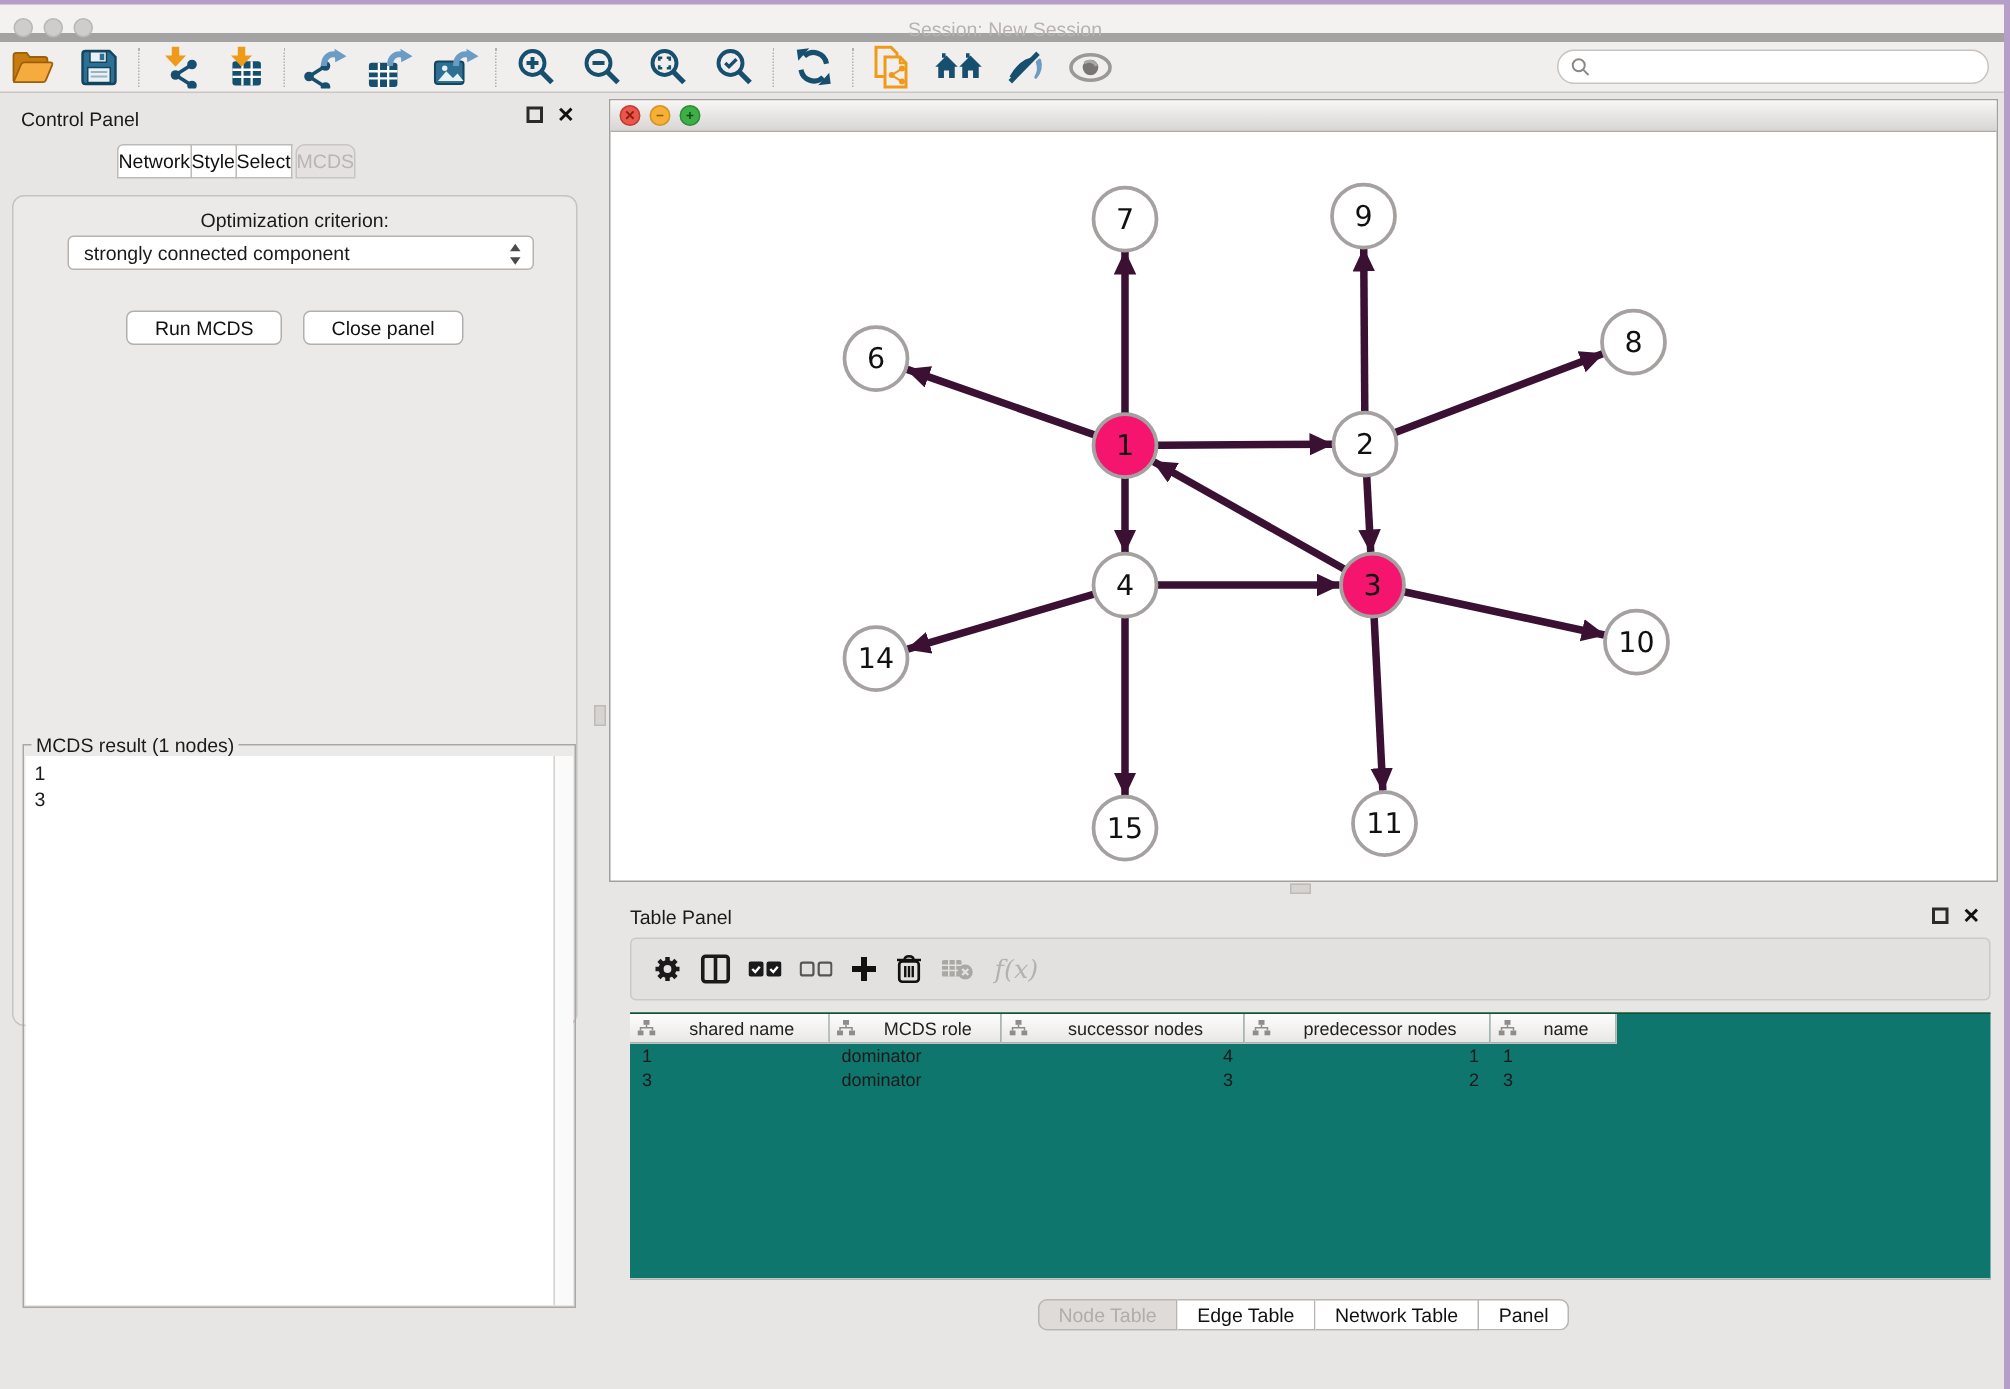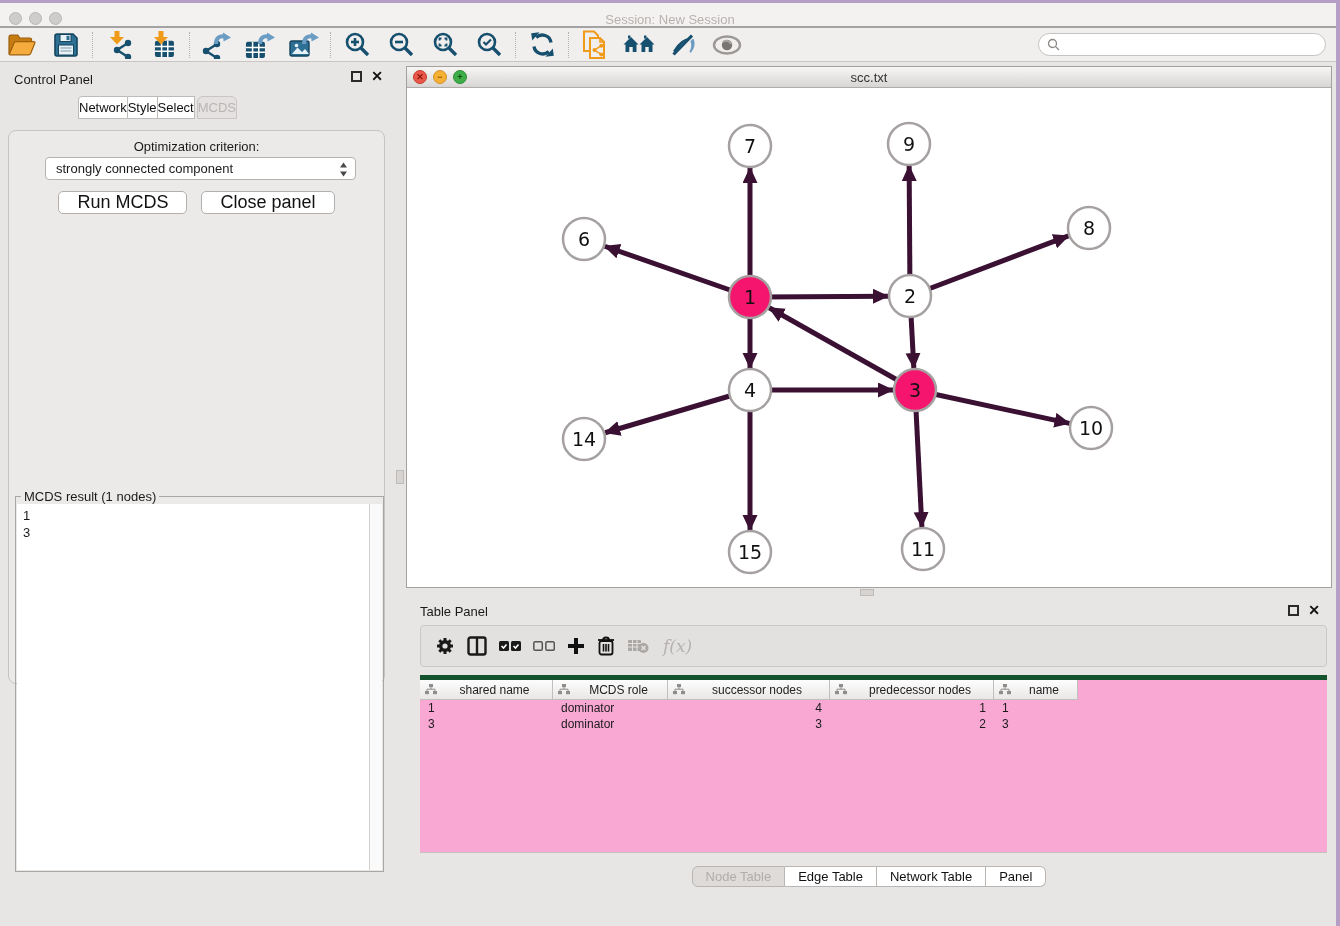--- a/index.html
+++ b/index.html
@@ -3,21 +3,21 @@
 <meta charset="utf-8">
 <style>
 * { box-sizing: border-box; margin:0; padding:0; }
 html,body { width:1340px; height:926px; overflow:hidden; }
 body { font-family:"Liberation Sans",sans-serif; background:#e8e6e5; position:relative; font-size:13px; color:#1a1a1a;}
 .abs { position:absolute; }
 
 
 #top-border { left:0; top:0; width:1340px; height:3px; background:#b69fc7; z-index:50;}
 #right-border { right:0; top:0; width:4px; height:926px; background:#b69fc7; z-index:50;}
-#titlebar { left:0; top:3px; width:1340px; height:25px; background:#f4f2f1; border-bottom:2px solid #a3a3a3;}
+#titlebar { left:0; top:3px; width:1340px; height:25px; background:#f4f2f1; border-bottom:6px solid #a3a3a3;}
 .tl-dot { width:13px; height:13px; border-radius:50%; background:#cfcdcc; border:1px solid #b9b6b5; display:inline-block; margin-right:7px;}
 #tl-wrap { left:9px; top:9px; }
 #window-title { width:100%; text-align:center; top:9px; color:#b7b2b0; font-size:13px; }
 
 
 #toolbar { left:0; top:28px; width:1340px; height:34px; background:#f1efee; border-bottom:1px solid #c9c6c4; display:flex; align-items:center; padding-left:4px; gap:8px;}
 .tool-icon { width:36px; height:30px; display:flex; align-items:center; justify-content:center; flex:0 0 auto;}
 .tb-sep { width:1px; height:26px; border-left:1px dotted #b4b1af; margin:0; flex:0 0 auto;}
 #search-box { right:14px; top:33px; width:288px; height:23px; background:#fff; border:1px solid #c6c3c1; border-radius:12px; display:flex; align-items:center; padding-left:8px; }
 
@@ -29,21 +29,21 @@
 .close-icon { font-size:14px; font-weight:bold; color:#111; line-height:11px;}
 #cp-tabs { left:78px; top:33px; height:23px; display:flex; }
 .cp-tab { background:#fff; border:1px solid #bdbab8; border-left:none; padding:0 0; display:flex; align-items:center; font-size:13px; color:#111;}
 .cp-tab.first { border-left:1px solid #bdbab8; border-radius:4px 0 0 0;}
 .cp-tab.active { background:#e4e1e0; border:1px solid #c8c5c3; border-radius:6px 6px 0 0; color:#b9b5b3; margin-left:2px;}
 #cp-body { left:8px; top:67px; width:377px; height:554px; background:#eceae9; border:1px solid #c6c3c1; border-radius:8px;}
 #opt-label { width:100%; text-align:center; top:8px; font-size:13px;}
 #dropdown { left:36px; top:26px; width:311px; height:23px; background:#fff; border:1px solid #b5b2b0; border-radius:4px; display:flex; align-items:center; padding-left:10px; font-size:13px;}
 #dd-arrows { position:absolute; right:7px; top:4px;}
 #cp-buttons { left:0; top:60px; width:100%; display:flex; justify-content:center; gap:14px;}
-.cp-btn { height:23px; background:#fff; border:1px solid #b2afad; border-radius:5px; padding:0 18px; font-size:18px; display:flex; align-items:center; font-family:"Liberation Sans",sans-serif; color:#111;}
+.cp-btn { height:23px; background:#fff; border:1px solid #b2afad; border-radius:5px; padding:0 18px; font-size:13px; display:flex; align-items:center; font-family:"Liberation Sans",sans-serif; color:#111;margin-top:16px;}
 #mcds-box { left:6px; top:365px; width:369px; height:376px; border:1px solid #a9a6a4; position:absolute;}
 #mcds-legend { position:absolute; left:5px; top:-8px; background:#eceae9; padding:0 3px; font-size:13px;}
 #mcds-list { position:absolute; left:1px; top:7px; right:14px; bottom:1px; background:#fff; padding:3px 6px; font-size:13px; line-height:17px;}
 #mcds-scroll { position:absolute; right:1px; top:7px; width:13px; bottom:1px; background:#fafafa; border-left:1px solid #d4d1cf;}
 
 
 #vsplit { left:393px; top:63px; width:13px; height:830px; background:#e8e6e5;}
 #vsplit-handle { left:396px; top:470px; width:8px; height:14px; background:#d6d3d1; border:1px solid #bdbab8;}
 #hsplit-handle { left:860px; top:589px; width:14px; height:7px; background:#d6d3d1; border:1px solid #bdbab8;}
 
@@ -56,21 +56,21 @@
 .mac-red { background:#e9564a; border:1px solid #c33c31; color:#8e1a10;}
 .mac-yellow { background:#f6b033; border:1px solid #d3912a; color:#8c5a00;}
 .mac-green { background:#3fae49; border:1px solid #2d8c38; color:#0c4f12;}
 #graph-svg { left:0; top:21px; }
 
 
 #table-panel { left:406px; top:597px; width:926px; height:296px; background:#e8e6e5;}
 #tp-header { left:14px; top:7px; font-size:13px;}
 #tp-toolbar { left:14px; top:28px; width:907px; height:42px; background:#e3e1e0; border:1px solid #cbc8c6; border-radius:4px; display:flex; align-items:center; padding-left:14px; gap:12px;}
 .tp-icon { display:flex; align-items:center; justify-content:center;}
-#tp-table { left:14px; top:78px; width:907px; height:178px; background:#f9a8d4; border-top:5px solid #14532d; border-bottom:1px solid #c5c2c0;}
+#tp-table { left:14px; top:78px; width:907px; height:178px; background:#0f766e; border-top:1px solid #14532d; border-bottom:1px solid #c5c2c0;}
 #tp-colheads { display:flex; height:20px;}
 .colhead { background:linear-gradient(#fdfdfd,#e9e7e6); border-right:1px solid #c2bfbd; border-bottom:1px solid #c2bfbd; display:flex; align-items:center; font-size:12px; color:#222; position:relative;}
 .colhead .lbl { flex:1; text-align:center; }
 .colhead svg { margin-left:5px;}
 .trow { display:flex; height:16px; font-size:12px; align-items:center;}
 .tcell { padding:0 8px; white-space:nowrap; overflow:hidden;}
 #tp-tabs { left:0; top:269px; width:100%; display:flex; justify-content:center;}
 .tp-tab { height:21px; background:#fff; border:1px solid #b8b5b3; border-left:none; padding:0 13px; display:flex; align-items:center; font-size:13px; font-weight:normal; color:#111;}
 .tp-tab.first { border-left:1px solid #b8b5b3; border-radius:6px 0 0 6px;}
 .tp-tab.last { border-radius:0 6px 6px 0;}
@@ -334,21 +334,20 @@
 <div id="vsplit" class="abs"></div>
 <div id="vsplit-handle" class="abs"></div>
 
 <div id="net-frame" class="abs">
   <div id="net-titlebar" class="abs">
     <div id="mac-wrap" class="abs">
       <span class="mac-btn mac-red">✕</span>
       <span class="mac-btn mac-yellow">−</span>
       <span class="mac-btn mac-green">+</span>
     </div>
-    <div id="net-title" class="abs">scc.txt</div>
   </div>
   <svg id="graph-svg" class="abs" width="924" height="499">
       <defs>
         <marker id="arrow" markerUnits="userSpaceOnUse" markerWidth="19" markerHeight="17" refX="15" refY="7.5" orient="auto">
           <path d="M0,0 L16,7.5 L0,15 Z" fill="#3a1033"></path>
         </marker>
       </defs>
       <line x1="343" y1="209" x2="343" y2="80" stroke="#3a1033" stroke-width="5" marker-end="url(#arrow)"></line>
       <line x1="343" y1="209" x2="197.76878192664867" y2="158.2565623599134" stroke="#3a1033" stroke-width="5" marker-end="url(#arrow)"></line>
       <line x1="343" y1="209" x2="481.0004296749119" y2="208.1374973145318" stroke="#3a1033" stroke-width="5" marker-end="url(#arrow)"></line>

